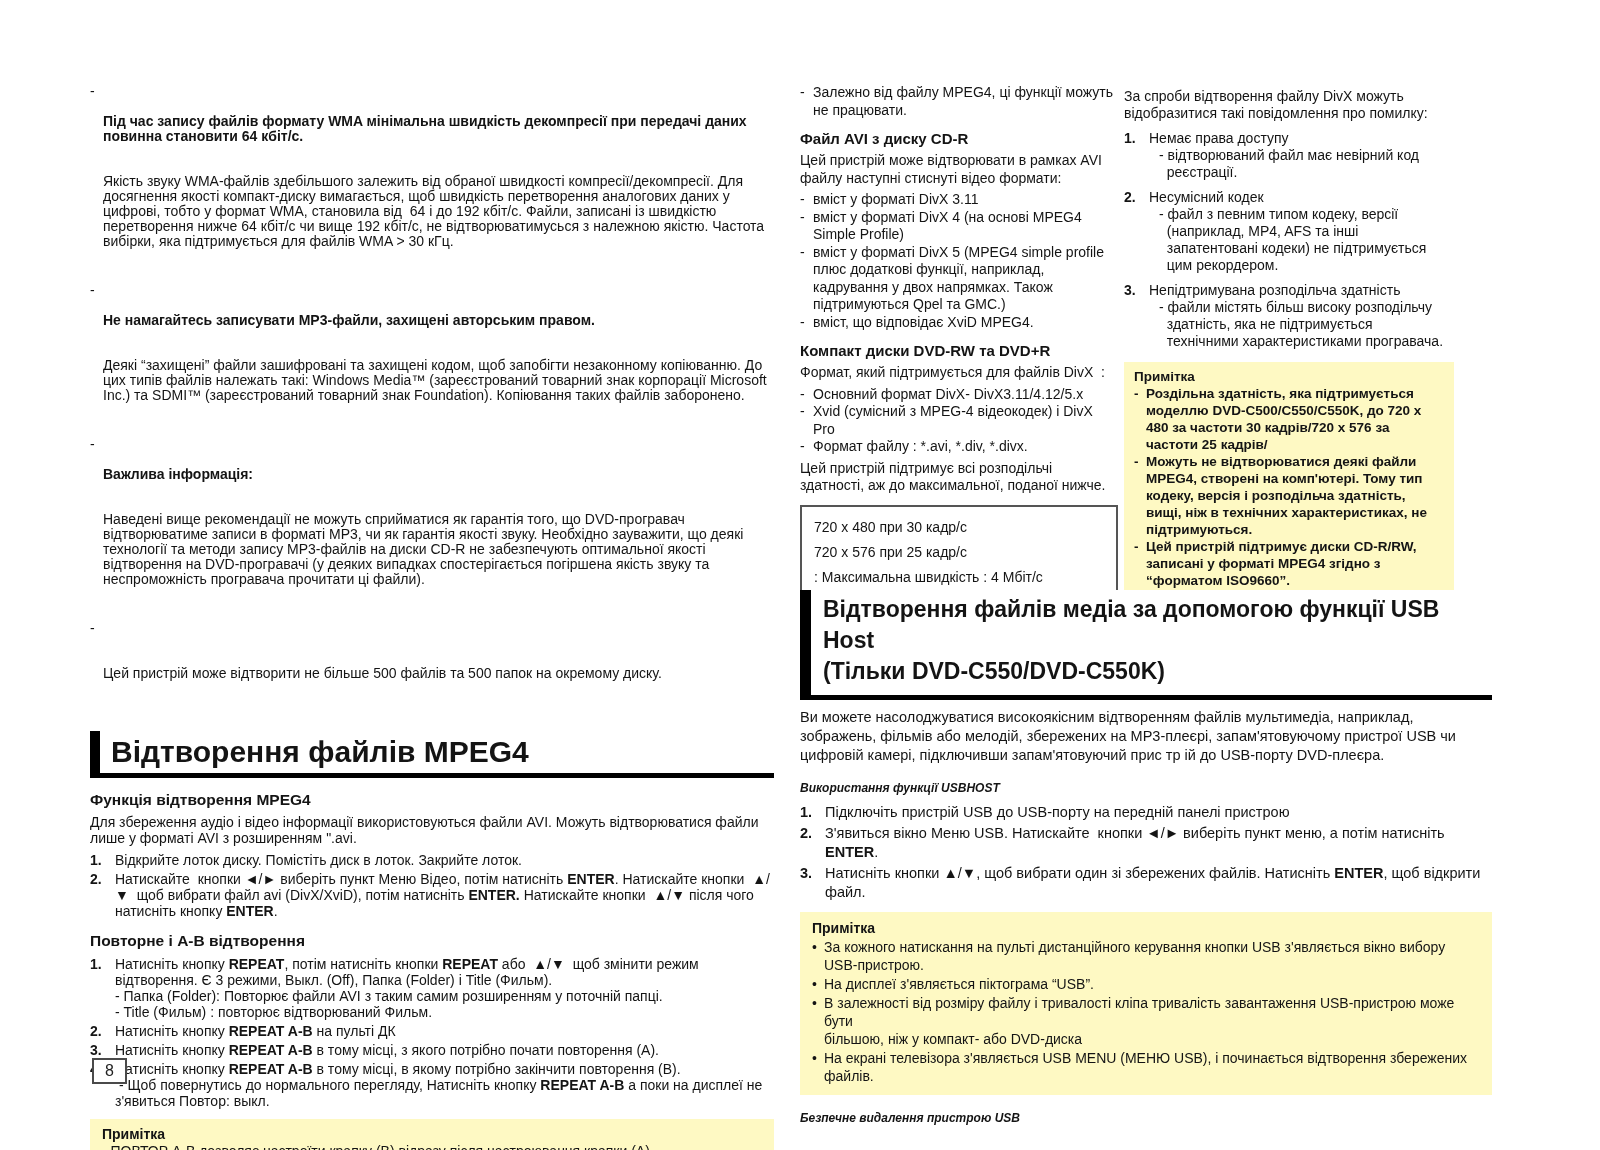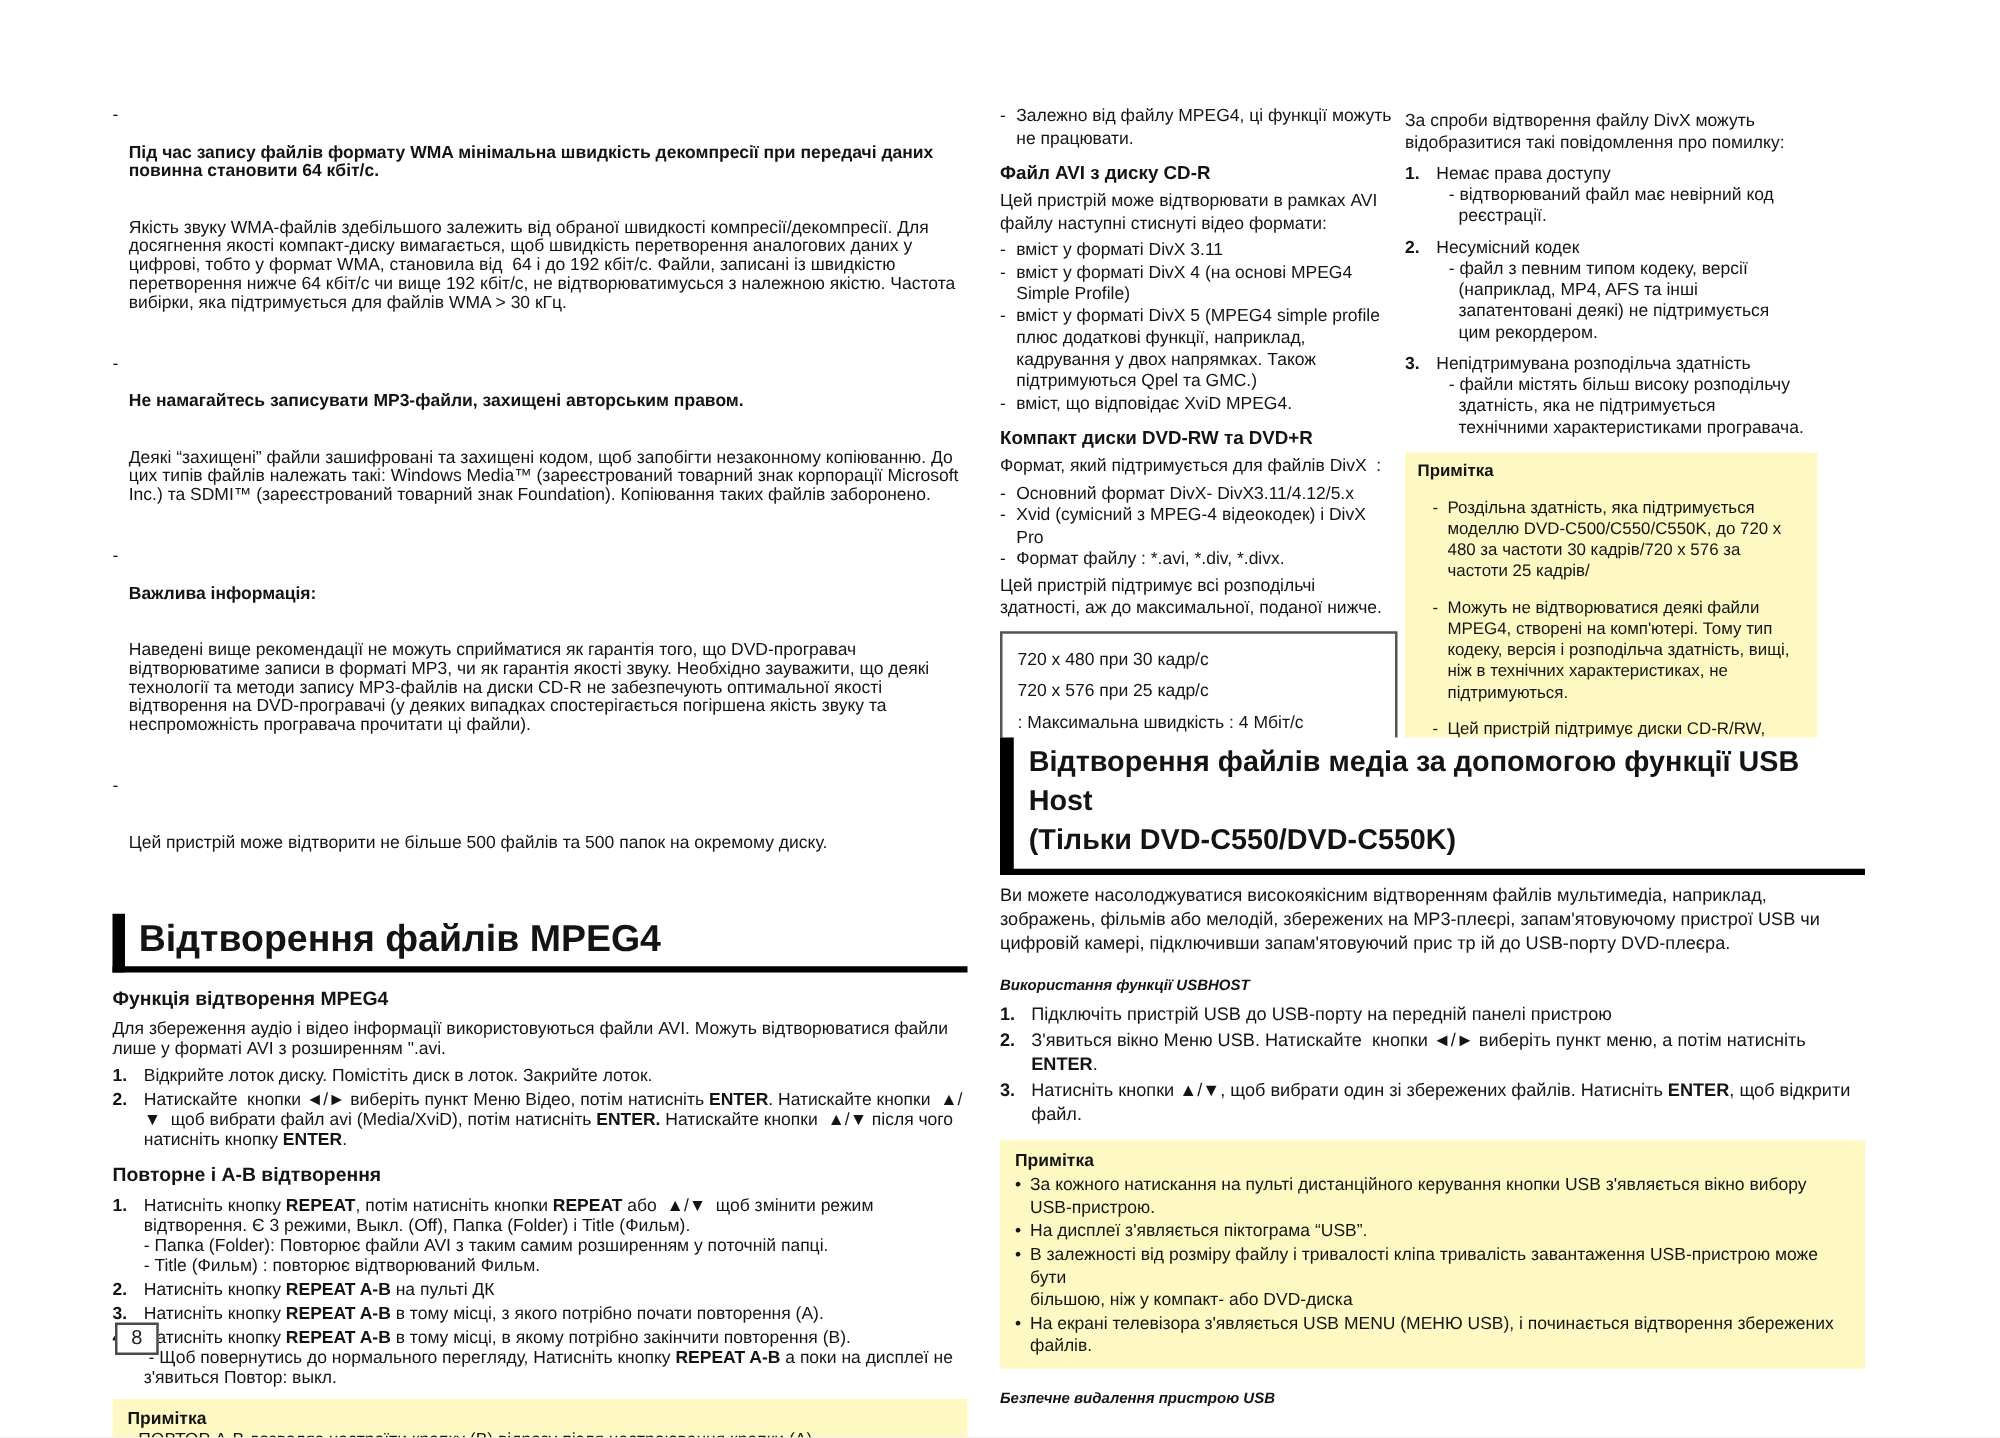--- a/index.html
+++ b/index.html
@@ -47,21 +47,21 @@
   .divx-head{background:#a9a5a0;border-bottom:2px solid #555;text-align:center;
              font-weight:bold;font-size:15px;padding:6px 0;}
   .divx-body{padding:8px 12px;}
   .divx-line{line-height:25px;}
 
   
   .col-right{font-size:14px;line-height:17px;}
   .err-list li{margin:8px 0;}
   .err-sub{padding-left:10px;}
   .col-right .note-box{font-size:13.5px;line-height:17px;padding:6px 10px 10px 10px;margin-top:12px;}
-  .nb .dash-item{margin:12px;padding-left:12px;}
+  .nb .dash-item{margin:0;padding-left:12px;font-weight:bold;}
 
   
   .usb-title{border-left:11px solid #000;border-bottom:5px solid #000;
              padding:4px 0 8px 12px;font-size:23px;font-weight:bold;line-height:31px;margin:0 0 8px 0;}
   .usb-sec{font-size:14.5px;line-height:19px;}
   .usb-sec .h2{font-size:12px;margin:14px 0 6px 0;font-style:italic;}
   .usb-sec .num-list li{margin:2px 0;}
   .usb-sec .note-box{font-size:14px;line-height:18px;}
   .bullet-list .bullet-item{position:relative;padding-left:12px;margin:1px 0;}
   .bullet-list .bullet-item::before{content:"•";position:absolute;left:0;top:0;}
@@ -103,21 +103,21 @@
     <div class="h2">Функція відтворення MPEG4</div>
     <div class="para">Для збереження аудіо і відео інформації використовуються файли AVI. Можуть відтворюватися файли лише у форматі AVI з розширенням ".avi.</div>
 
     <ol class="num-list">
 
         <li>
           <div class="rich"><span>Відкрийте лоток диску. Помістіть диск в лоток. Закрийте лоток.</span></div>
         </li>
 
         <li>
-          <div class="rich"><span>Натискайте  кнопки ◄/► виберіть пункт Меню Відео, потім натисніть </span><span class="bb">ENTER</span><span>. Натискайте кнопки  ▲/▼  щоб вибрати файл avi (Media/XviD), потім натисніть </span><span class="bb">ENTER.</span><span> Натискайте кнопки  ▲/▼ після чого натисніть кнопку </span><span class="bb">ENTER</span><span>.</span></div>
+          <div class="rich"><span>Натискайте  кнопки ◄/► виберіть пункт Меню Відео, потім натисніть </span><span class="bb">ENTER</span><span>. Натискайте кнопки  ▲/▼  щоб вибрати файл avi (DivX/XviD), потім натисніть </span><span class="bb">ENTER.</span><span> Натискайте кнопки  ▲/▼ після чого натисніть кнопку </span><span class="bb">ENTER</span><span>.</span></div>
         </li>
       </ol>
 
     <div class="h2">Повторне і A-B відтворення</div>
     <ol class="num-list">
 
         <li>
           <div class="rich"><span>Натисніть кнопку </span><span class="bb">REPEAT</span><span>, потім натисніть кнопки </span><span class="bb">REPEAT</span><span> або  ▲/▼  щоб змінити режим відтворення. Є 3 режими, Выкл. (Off), Папка (Folder) і Title (Фильм).
 - Папка (Folder): Повторює файли AVI з таким самим розширенням у поточній папці.
 - Title (Фильм) : повторює відтворюваний Фильм.</span></div>
@@ -197,21 +197,21 @@
         <li>
           <div class="err-title">Немає права доступу</div>
           <div class="err-sub">- відтворюваний файл має невірний код
   реєстрації.</div>
         </li>
 
         <li>
           <div class="err-title">Несумісний кодек</div>
           <div class="err-sub">- файл з певним типом кодеку, версії
   (наприклад, MP4, AFS та інші
-  запатентовані деякі) не підтримується
+  запатентовані кодеки) не підтримується
   цим рекордером.</div>
         </li>
 
         <li>
           <div class="err-title">Непідтримувана розподільча здатність</div>
           <div class="err-sub">- файли містять більш високу розподільчу
   здатність, яка не підтримується
   технічними характеристиками програвача.</div>
         </li>
       </ol>

